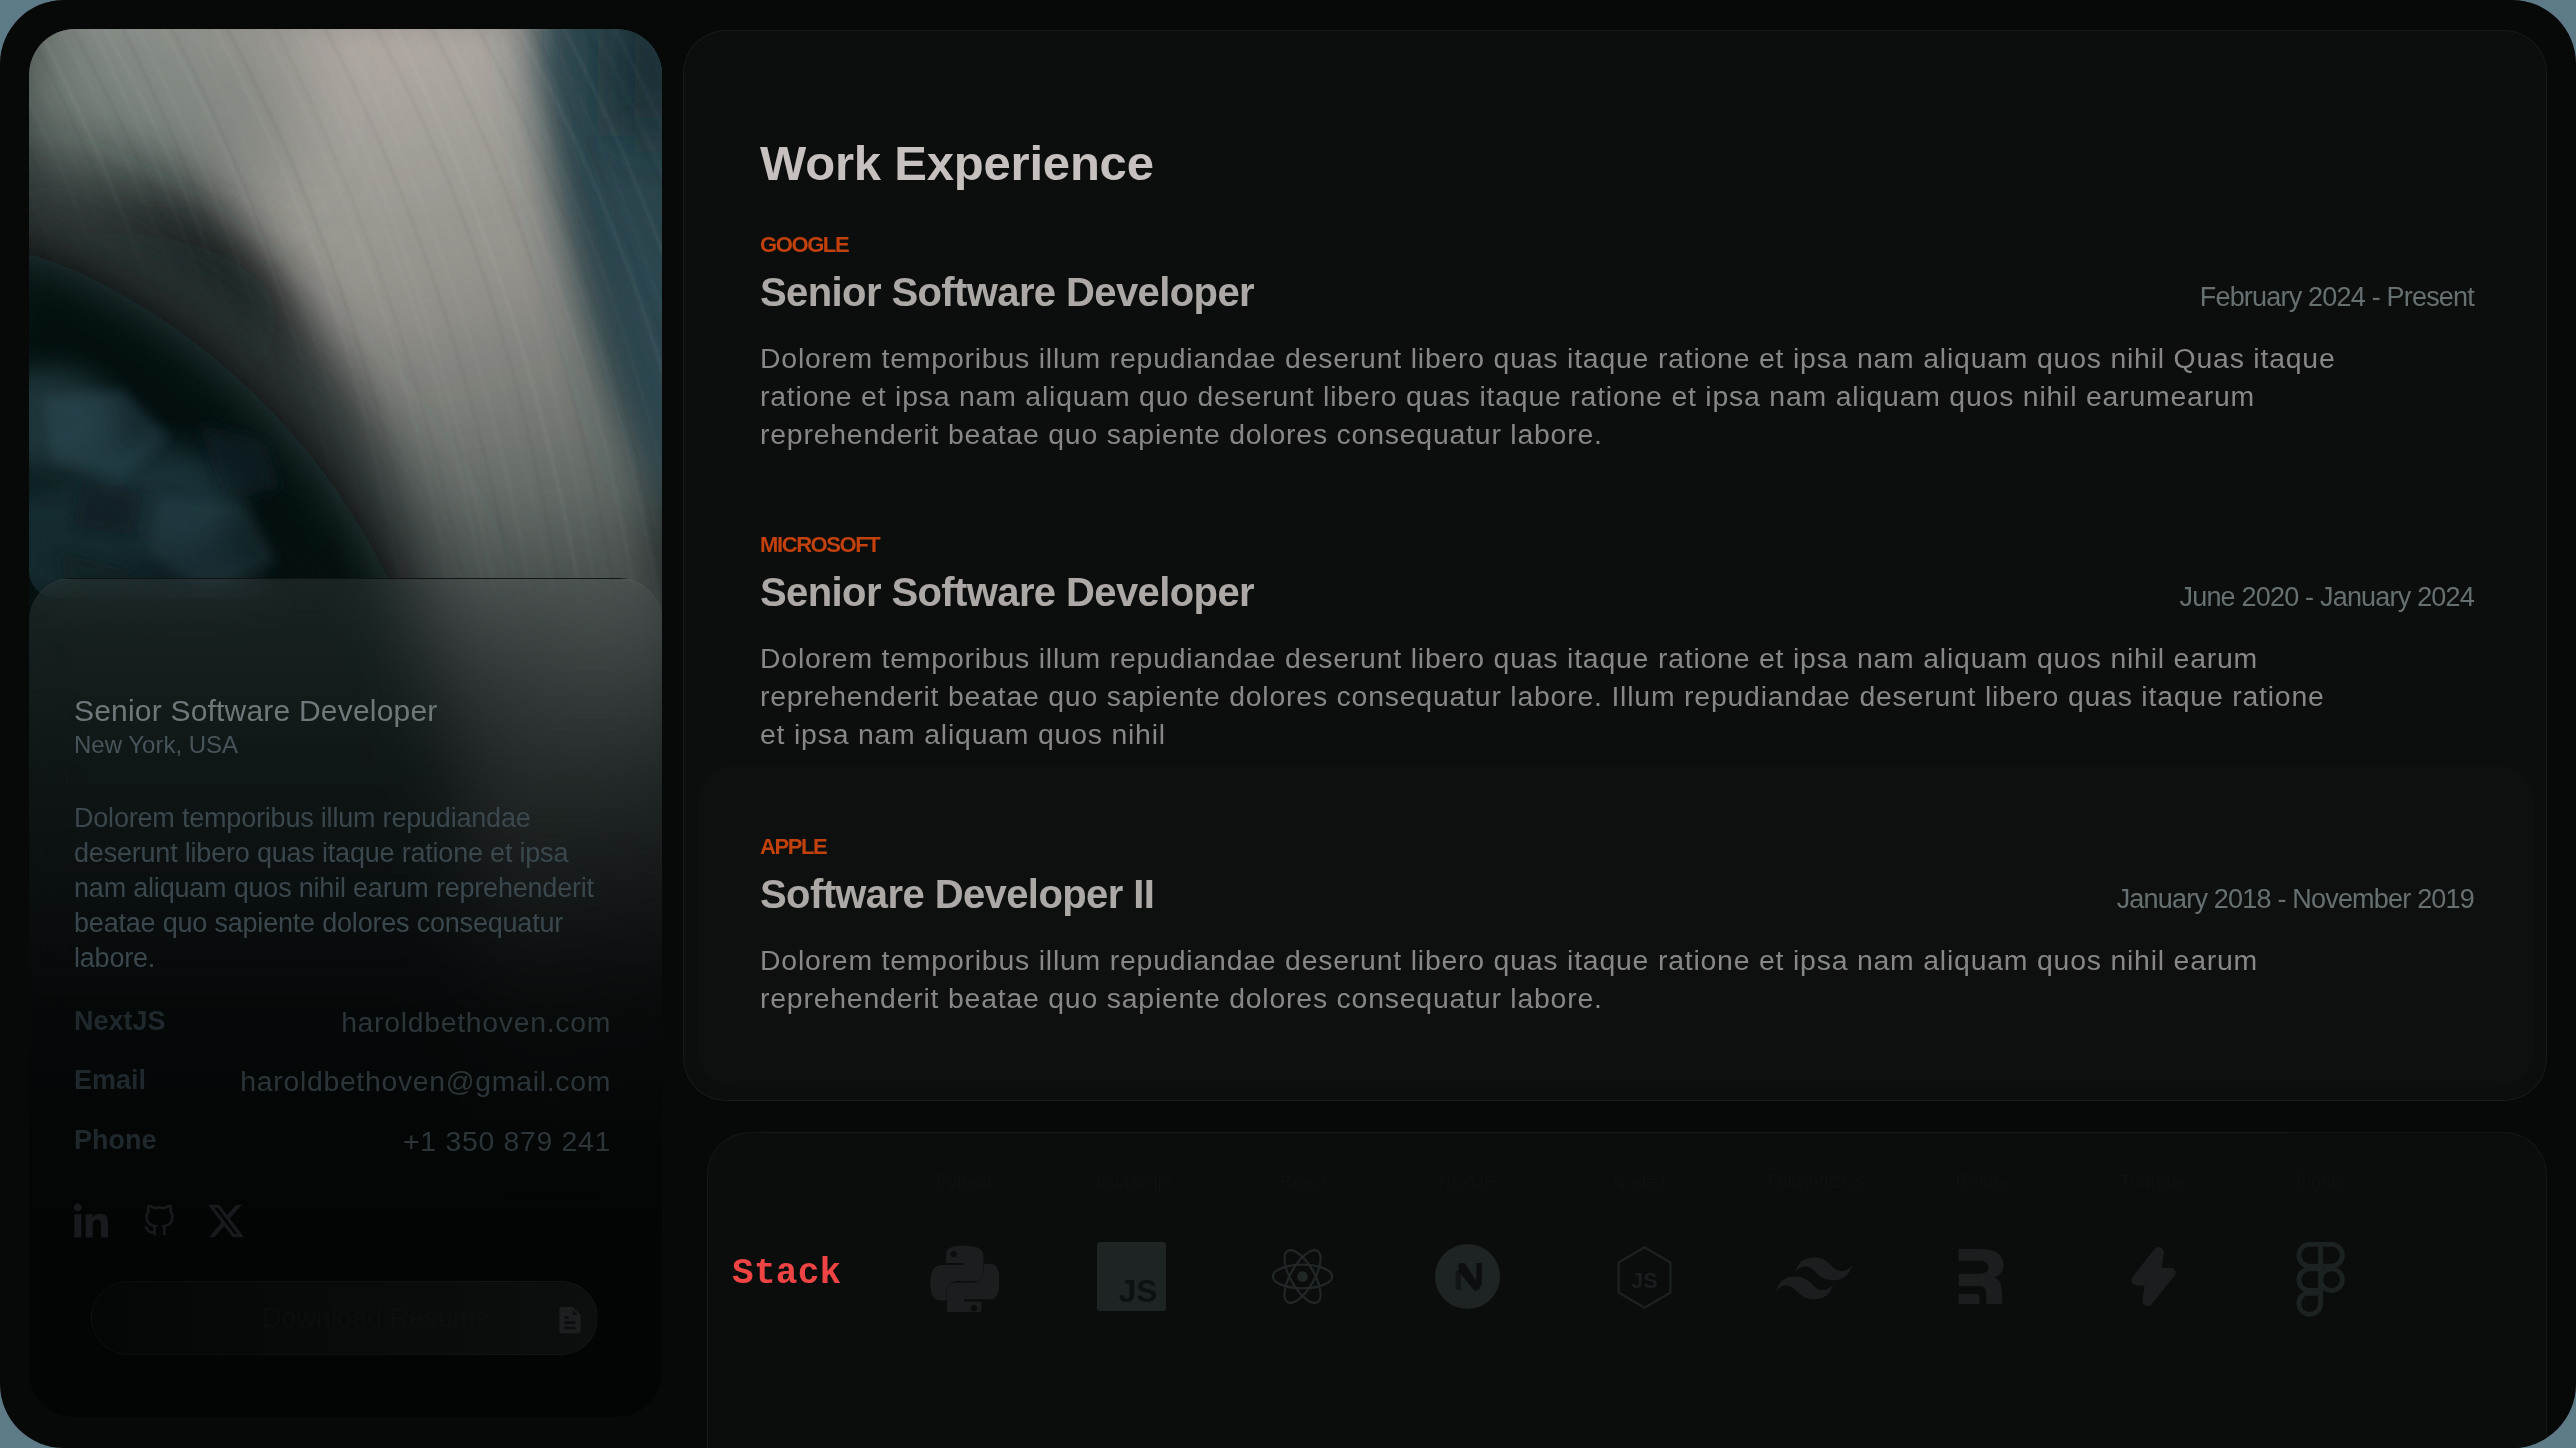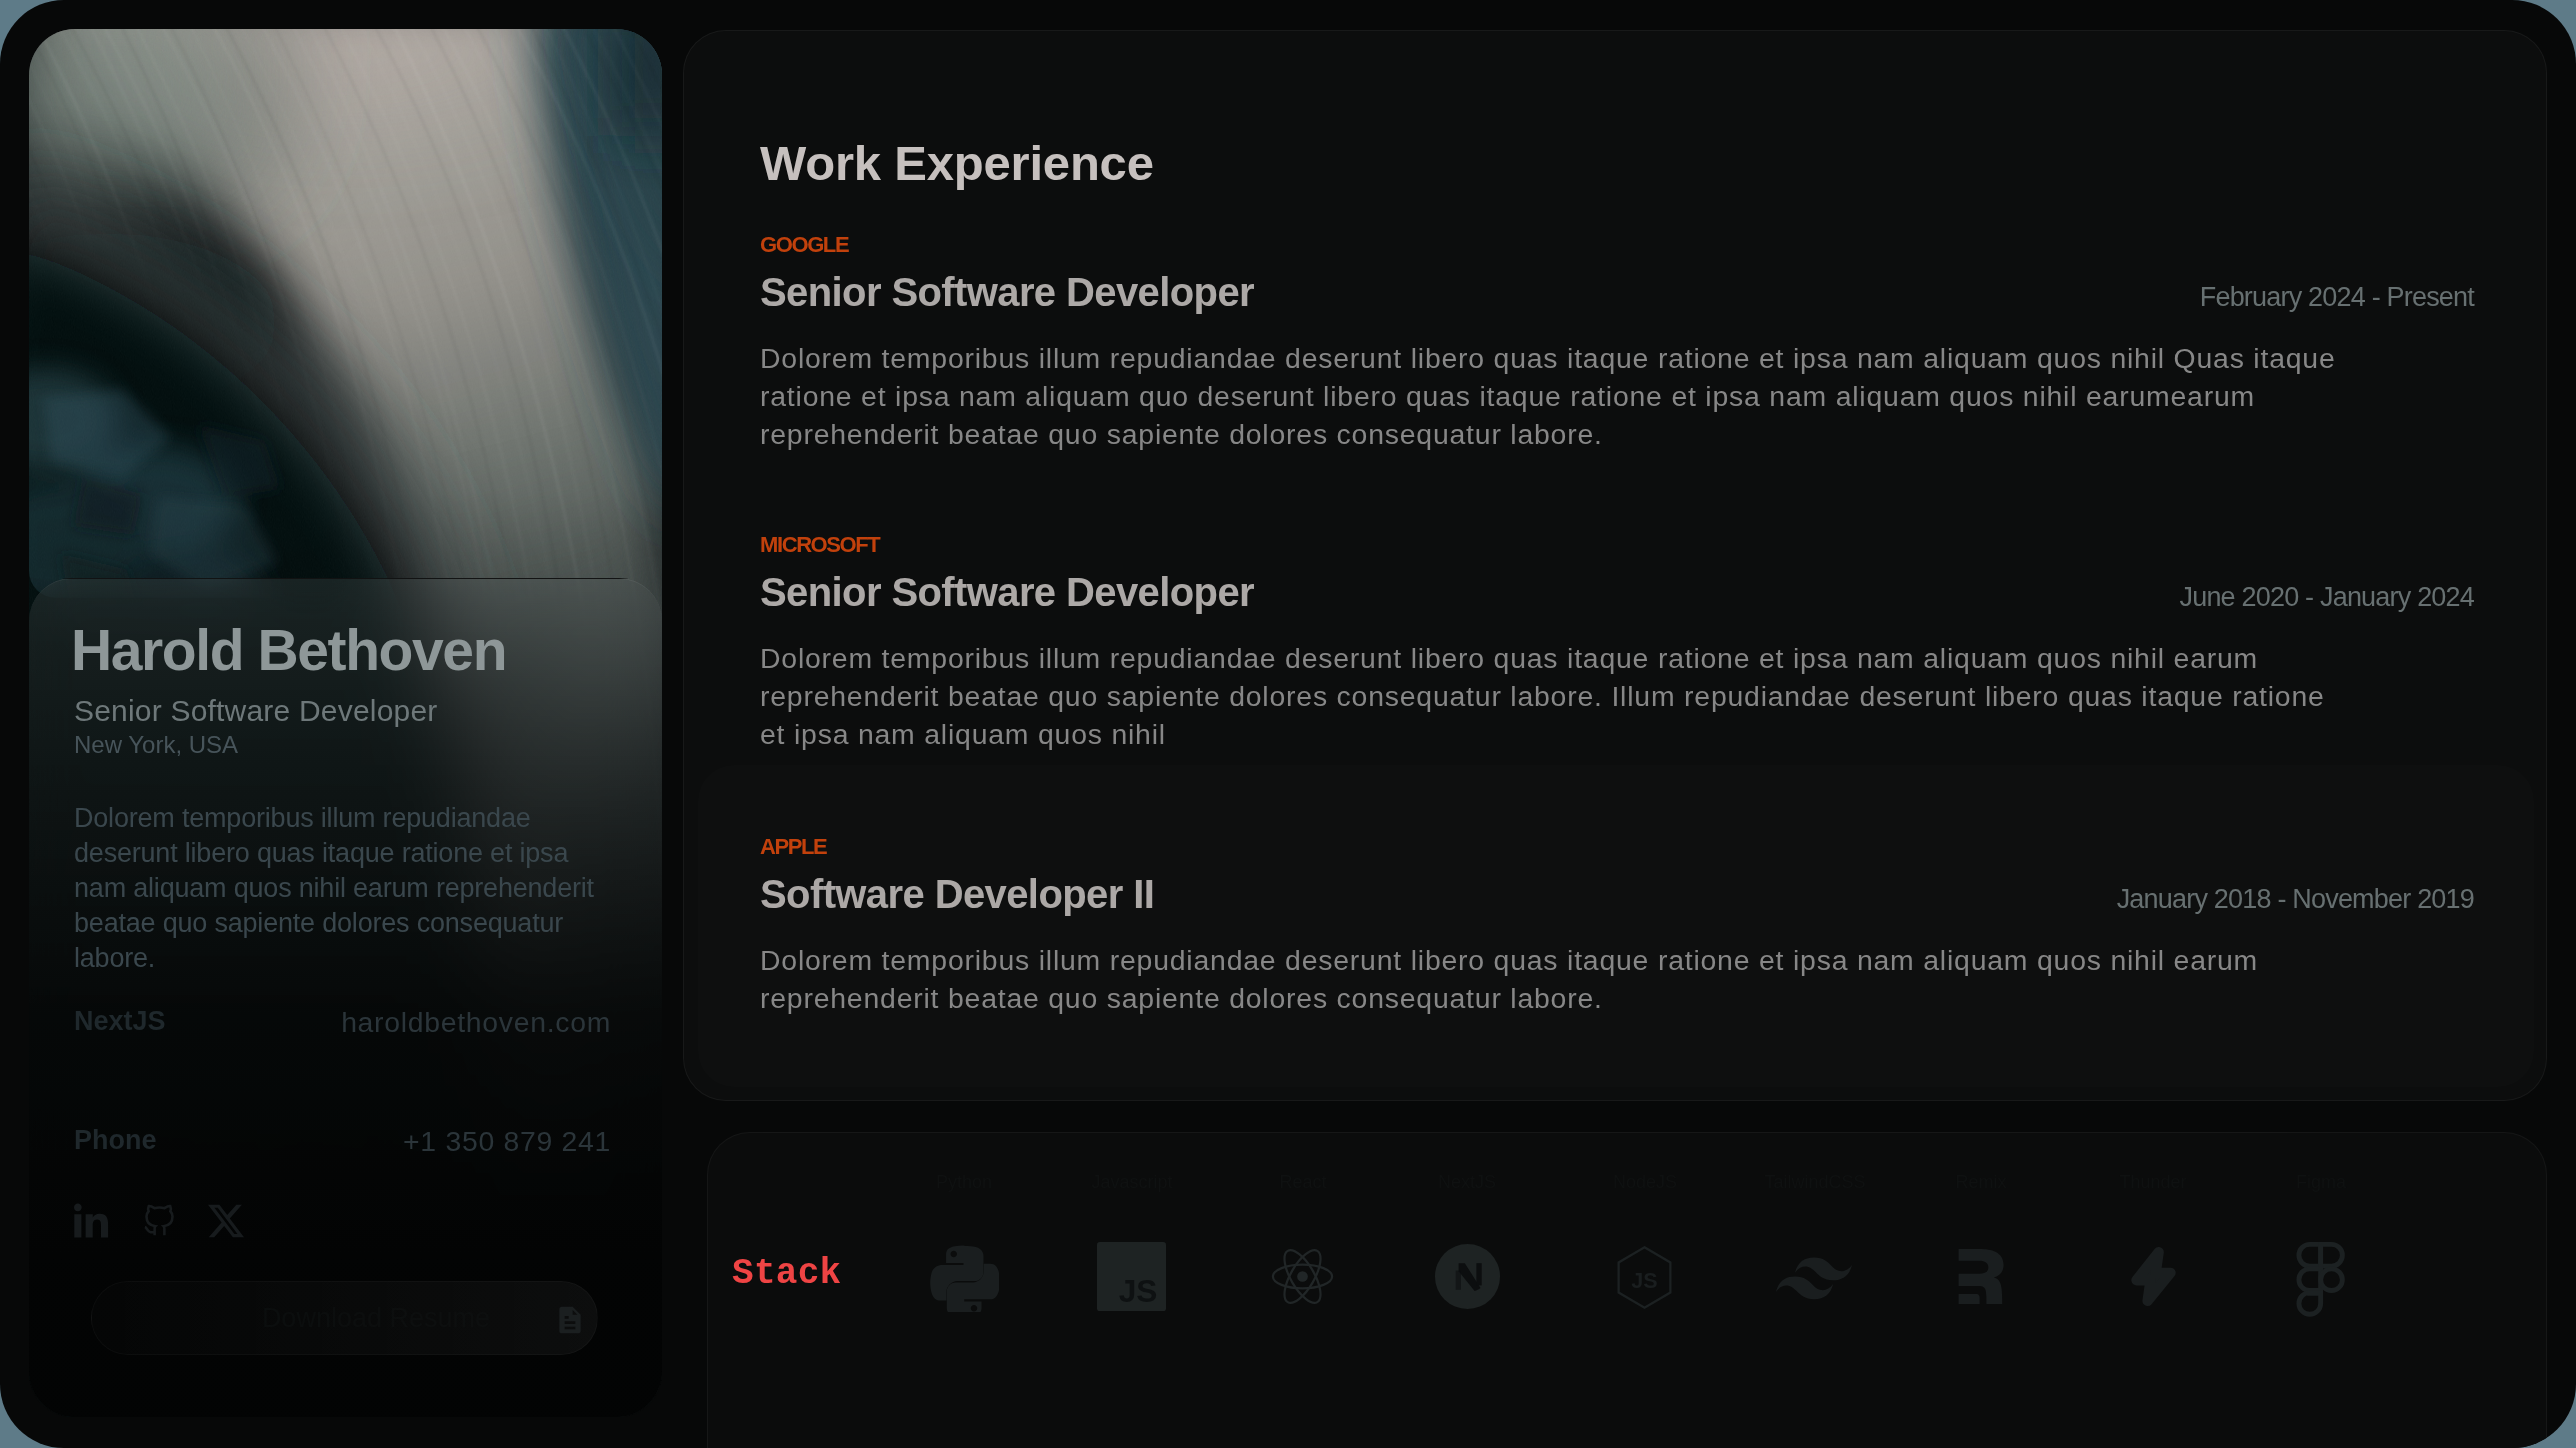--- a/index.html
+++ b/index.html
@@ -188,27 +188,30 @@
  <path d="M 35,590 L 110,608 L 128,672 L 55,690 Z" fill="#0d1c20" opacity="0.85"></path>
  <path d="M 190,445 L 265,463 L 283,518 L 220,528 Z" fill="#0f2026" opacity="0.8"></path>
  <path d="M 60,505 L 128,523 L 118,570 L 50,560 Z" fill="#0b181c" opacity="0.85"></path>
 </g>
         </g>
 <ellipse cx="665" cy="940" rx="150" ry="320" fill="#9aa09c" opacity="0.20" filter="url(#b40)" transform="rotate(12 665 940)"></ellipse>
 <rect x="0" y="520" width="712" height="1042" fill="url(#gfade)"></rect>
 <rect width="712" height="1562" filter="url(#grain)" opacity="0.8"></rect>
 </svg>
     <div class="glass"></div>
-    <div class="cname">Harold Bethoven</div>
     <div class="crole">Senior Software Developer</div>
     <div class="cloc">New York, USA</div>
     <div class="cpara">Dolorem temporibus illum repudiandae<br>deserunt libero quas itaque ratione et ipsa<br>nam aliquam quos nihil earum reprehenderit<br>beatae quo sapiente dolores consequatur<br>labore.</div>
     <div class="crow" style="top:977px;">
         <span class="lab">NextJS</span>
         <span class="val">haroldbethoven.com</span>
+      </div>
+    <div class="crow" style="top:1036px;">
+        <span class="lab">Email</span>
+        <span class="val">haroldbethoven@gmail.com</span>
       </div>
     <div class="crow" style="top:1096px;">
         <span class="lab">Phone</span>
         <span class="val">+1 350 879 241</span>
       </div>
     <div class="socials">
       <svg width="37" height="37" viewBox="0 0 24 24" fill="#171b1d">
           <path d="M4.98 3.5C4.98 4.88 3.87 6 2.5 6S0 4.88 0 3.5 1.12 1 2.5 1s2.48 1.12 2.48 2.5zM.2 8h4.6v15H.2V8zm7.58 0h4.41v2.05h.06c.61-1.16 2.11-2.39 4.35-2.39 4.65 0 5.51 3.06 5.51 7.04V23h-4.6v-7.5c0-1.79-.03-4.09-2.49-4.09-2.5 0-2.88 1.95-2.88 3.96V23h-4.6V8z"></path>
         </svg>
       <svg width="39" height="39" viewBox="0 0 24 24" fill="none" stroke="#171b1d" stroke-width="1.6">

